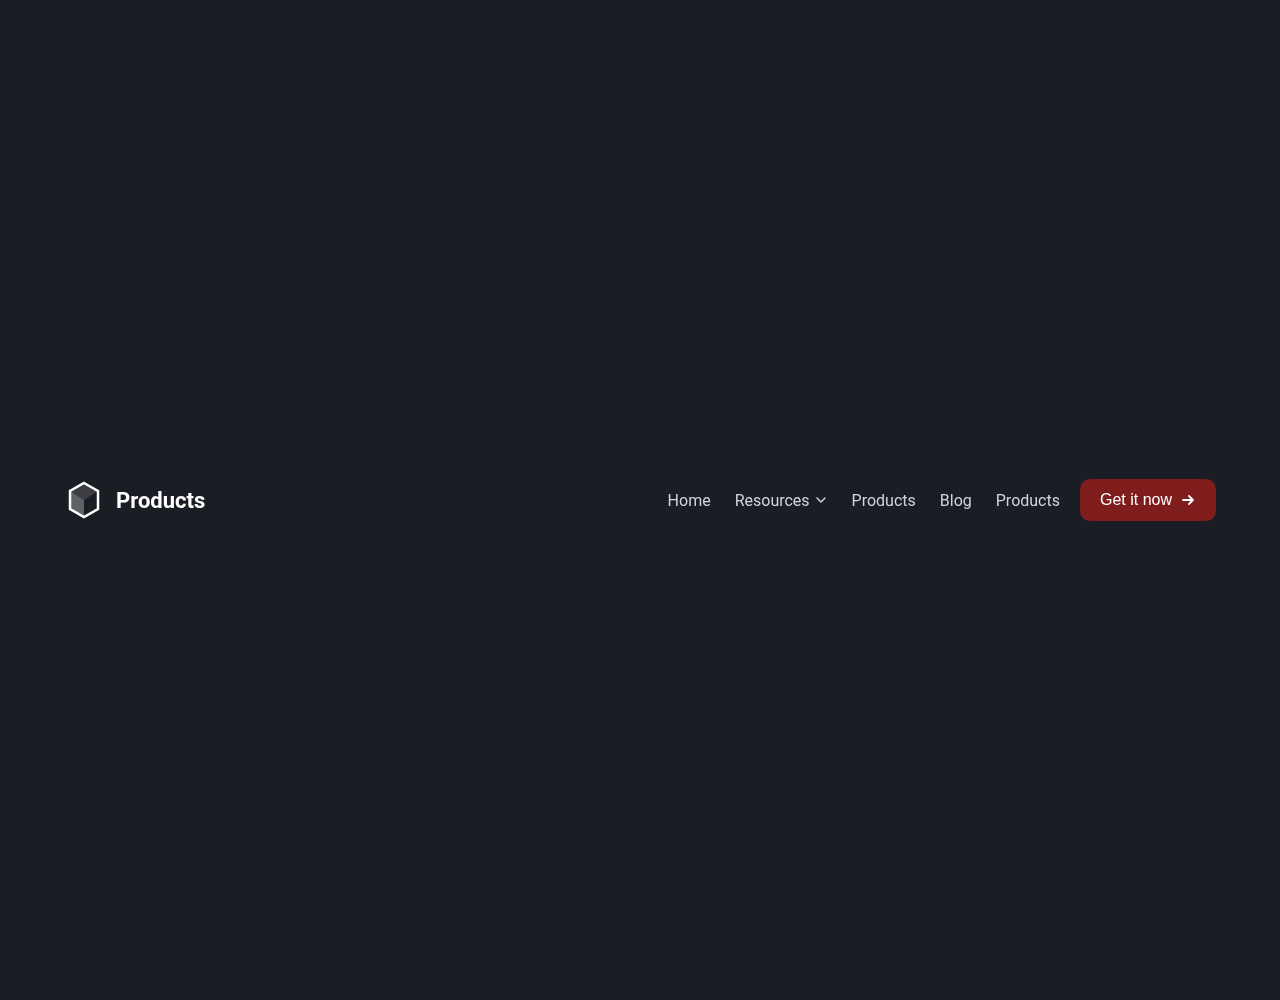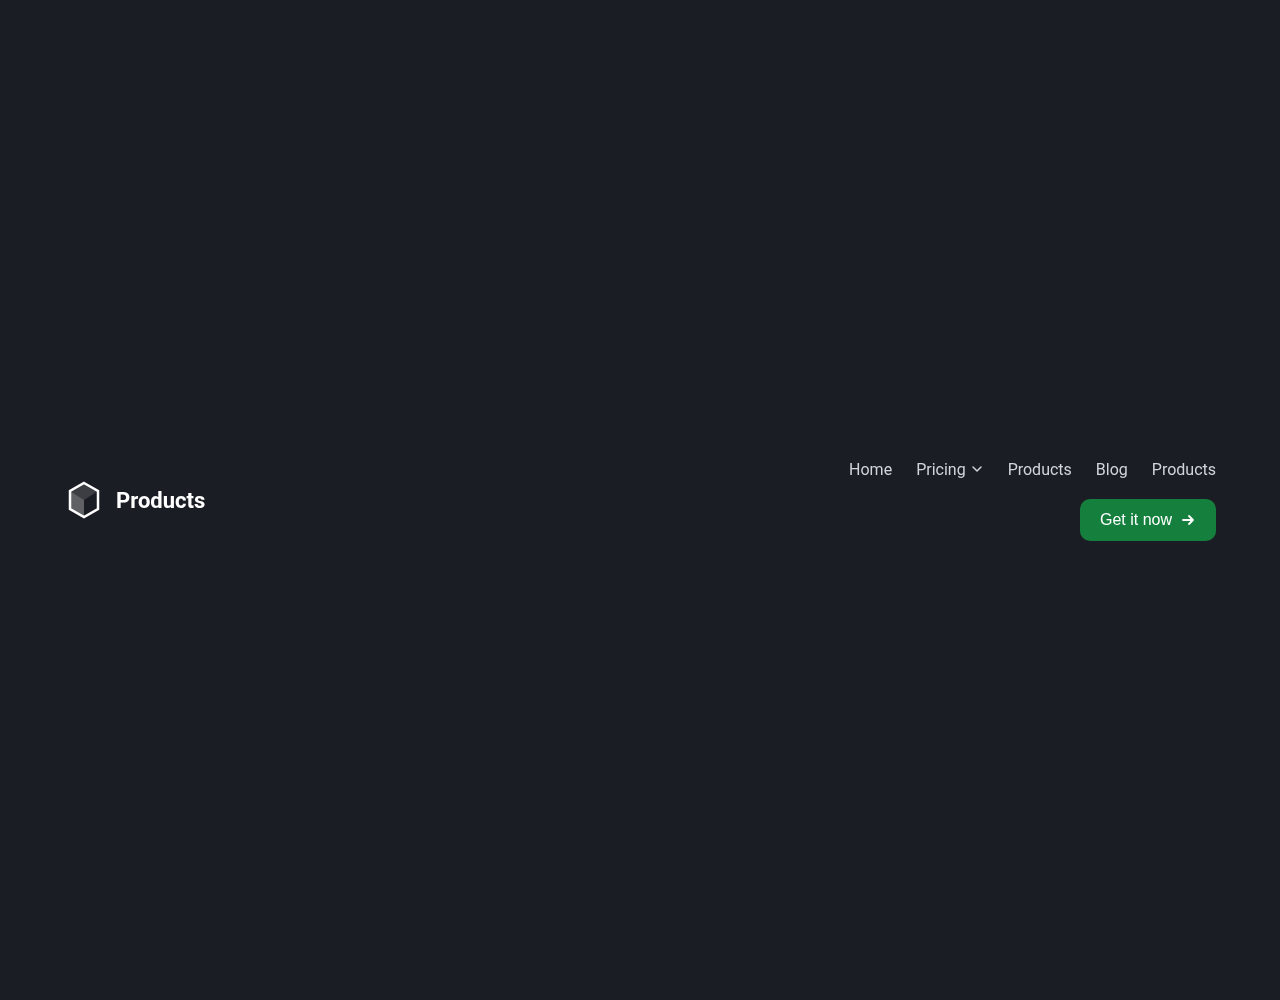--- a/index.html
+++ b/index.html
@@ -43,23 +43,22 @@
     }
     
     .brand-name {
       color: #ffffff;
       font-size: 22px;
       font-weight: 700;
     }
     
     .nav-right {
       display: flex;
-      align-items: flex-end;
+      align-items: center;
       gap: 20px;
-      flex-direction: column;
     }
     
     .nav-links {
       display: flex;
       align-items: center;
       gap: 24px;
     }
     
     .nav-link {
       color: #d1d5db;
@@ -71,21 +70,21 @@
       align-items: center;
       gap: 4px;
     }
     
     .chevron-icon {
       display: inline-flex;
       align-items: center;
     }
     
     .cta-button {
-      background-color: #15803d;
+      background-color: #7f1d1d;
       color: #ffffff;
       border: none;
       padding: 12px 20px;
       border-radius: 10px;
       font-size: 16px;
       font-weight: 500;
       cursor: pointer;
       display: flex;
       align-items: center;
       gap: 8px;
@@ -110,21 +109,21 @@
     </span>
     <span class="brand-name">Products</span>
   </div>
 
   <div class="nav-right">
     <div class="nav-links">
       <a class="nav-link">
         <span>Home</span>
       </a>
       <a class="nav-link">
-        <span>Pricing</span>
+        <span>Resources</span>
         <span class="chevron-icon">
           <svg width="14" height="14" viewBox="0 0 14 14" fill="none">
             <path d="M3 5 L7 9 L11 5" stroke="#d1d5db" stroke-width="1.5" stroke-linecap="round" stroke-linejoin="round"></path>
           </svg>
         </span>
       </a>
       <a class="nav-link">
         <span>Products</span>
       </a>
       <a class="nav-link">

